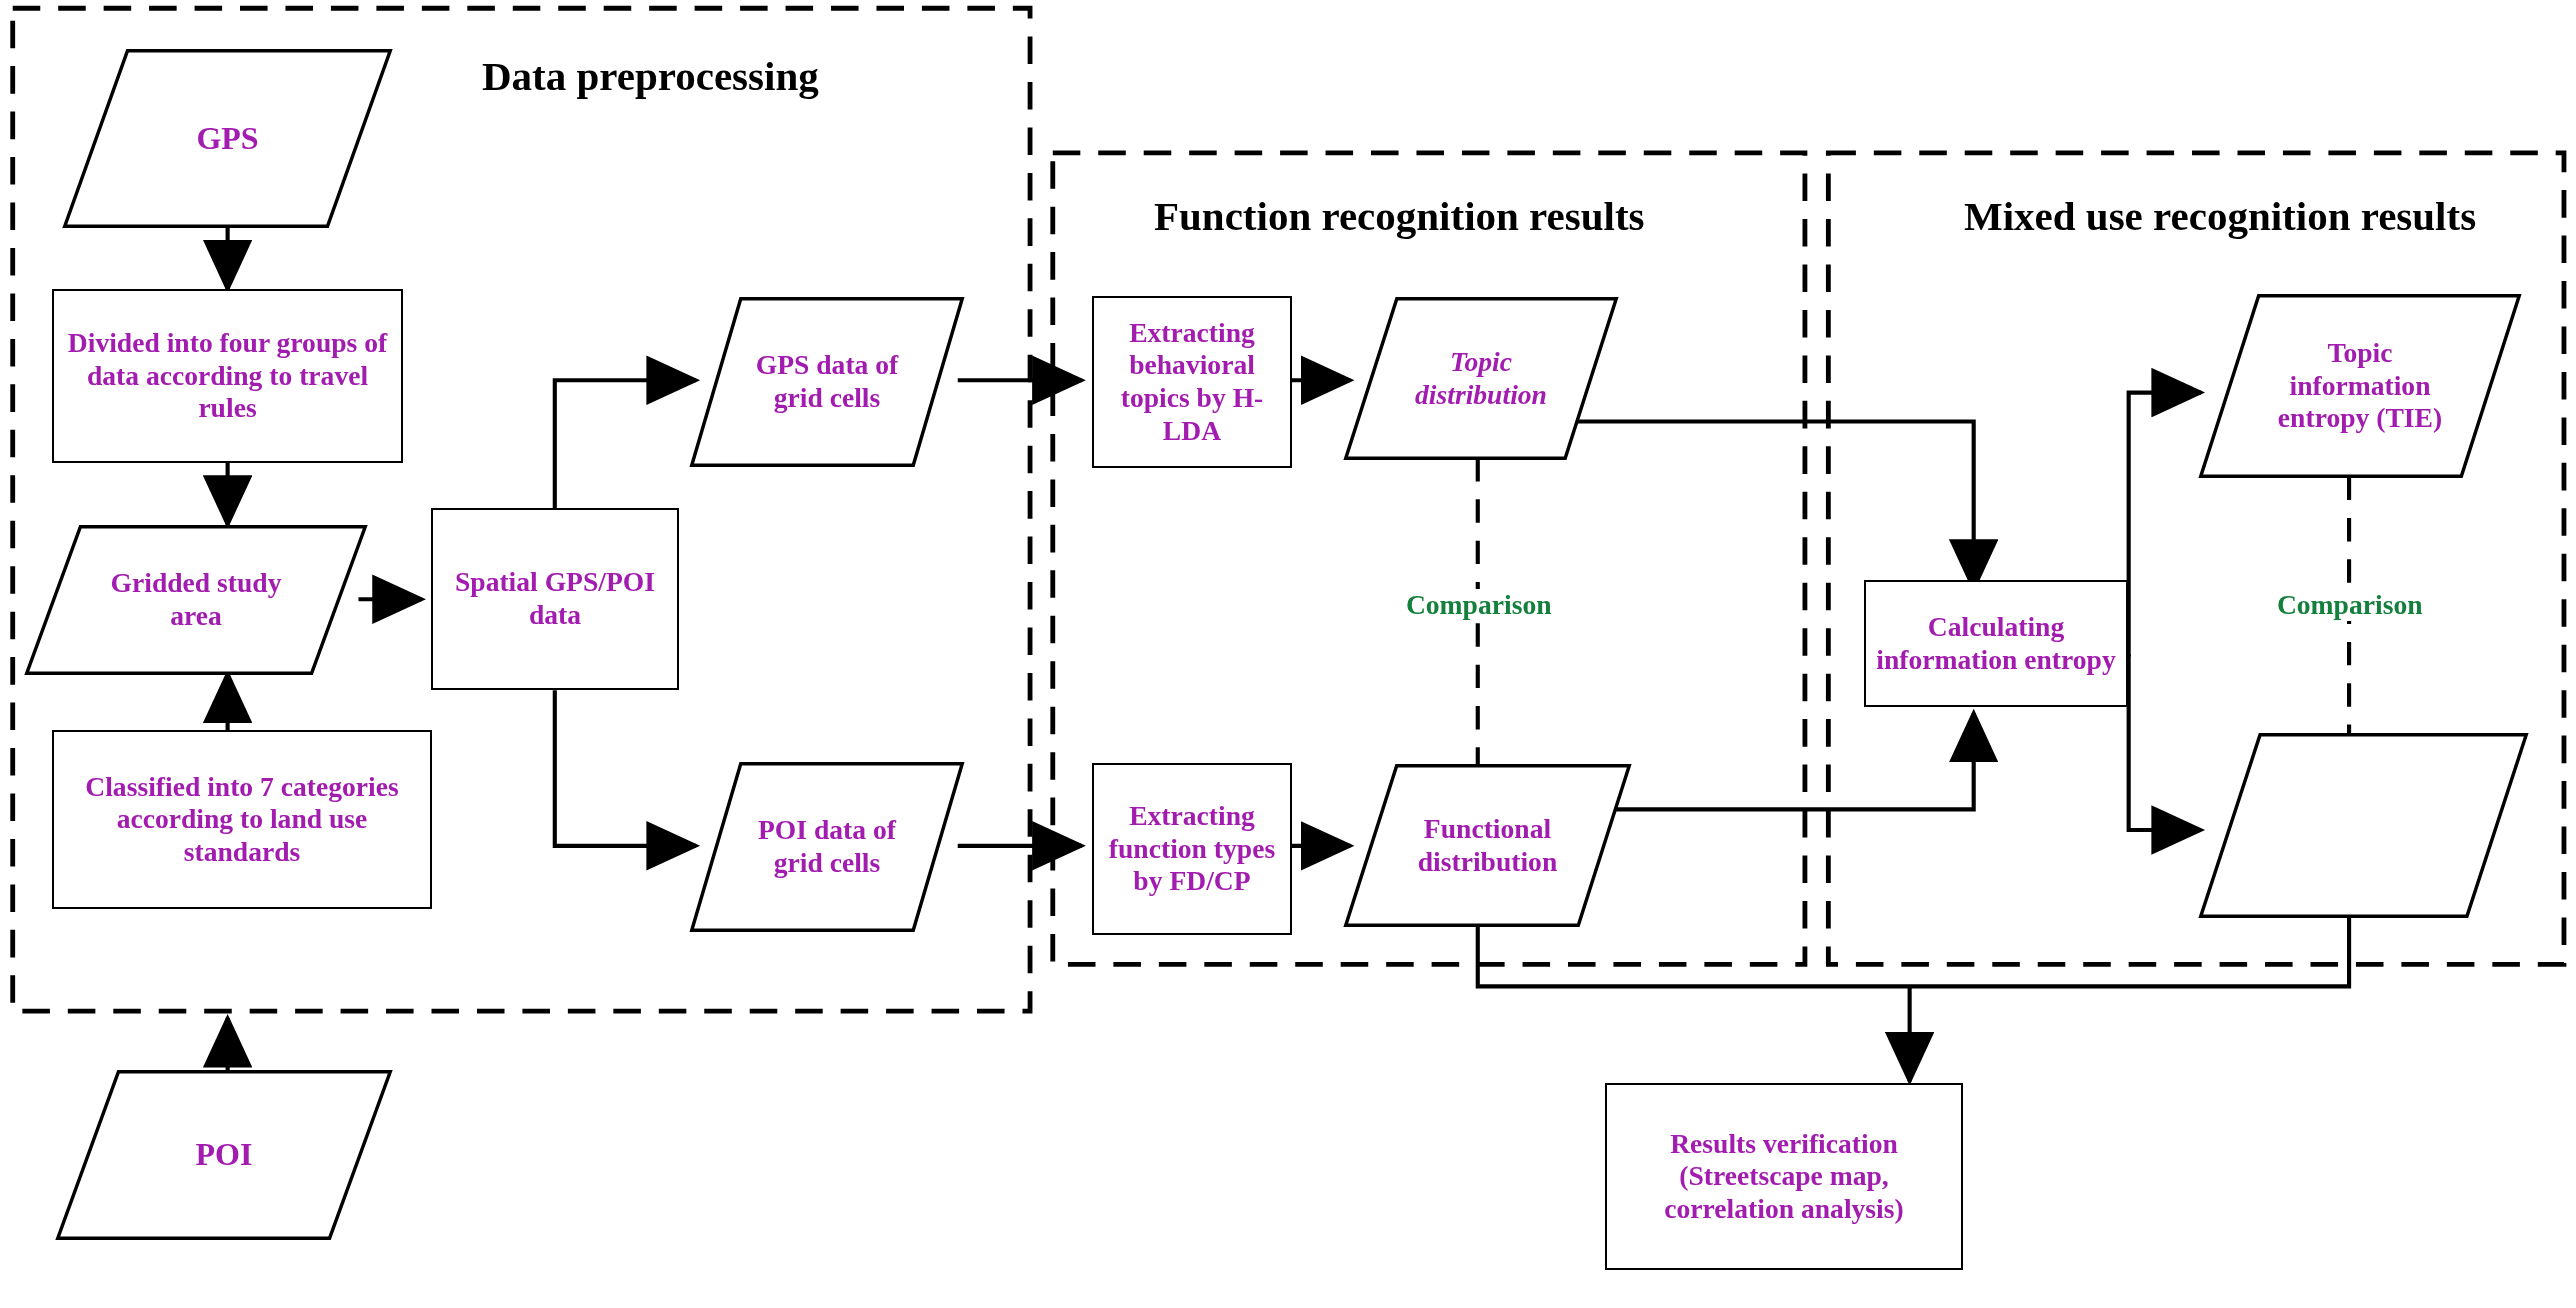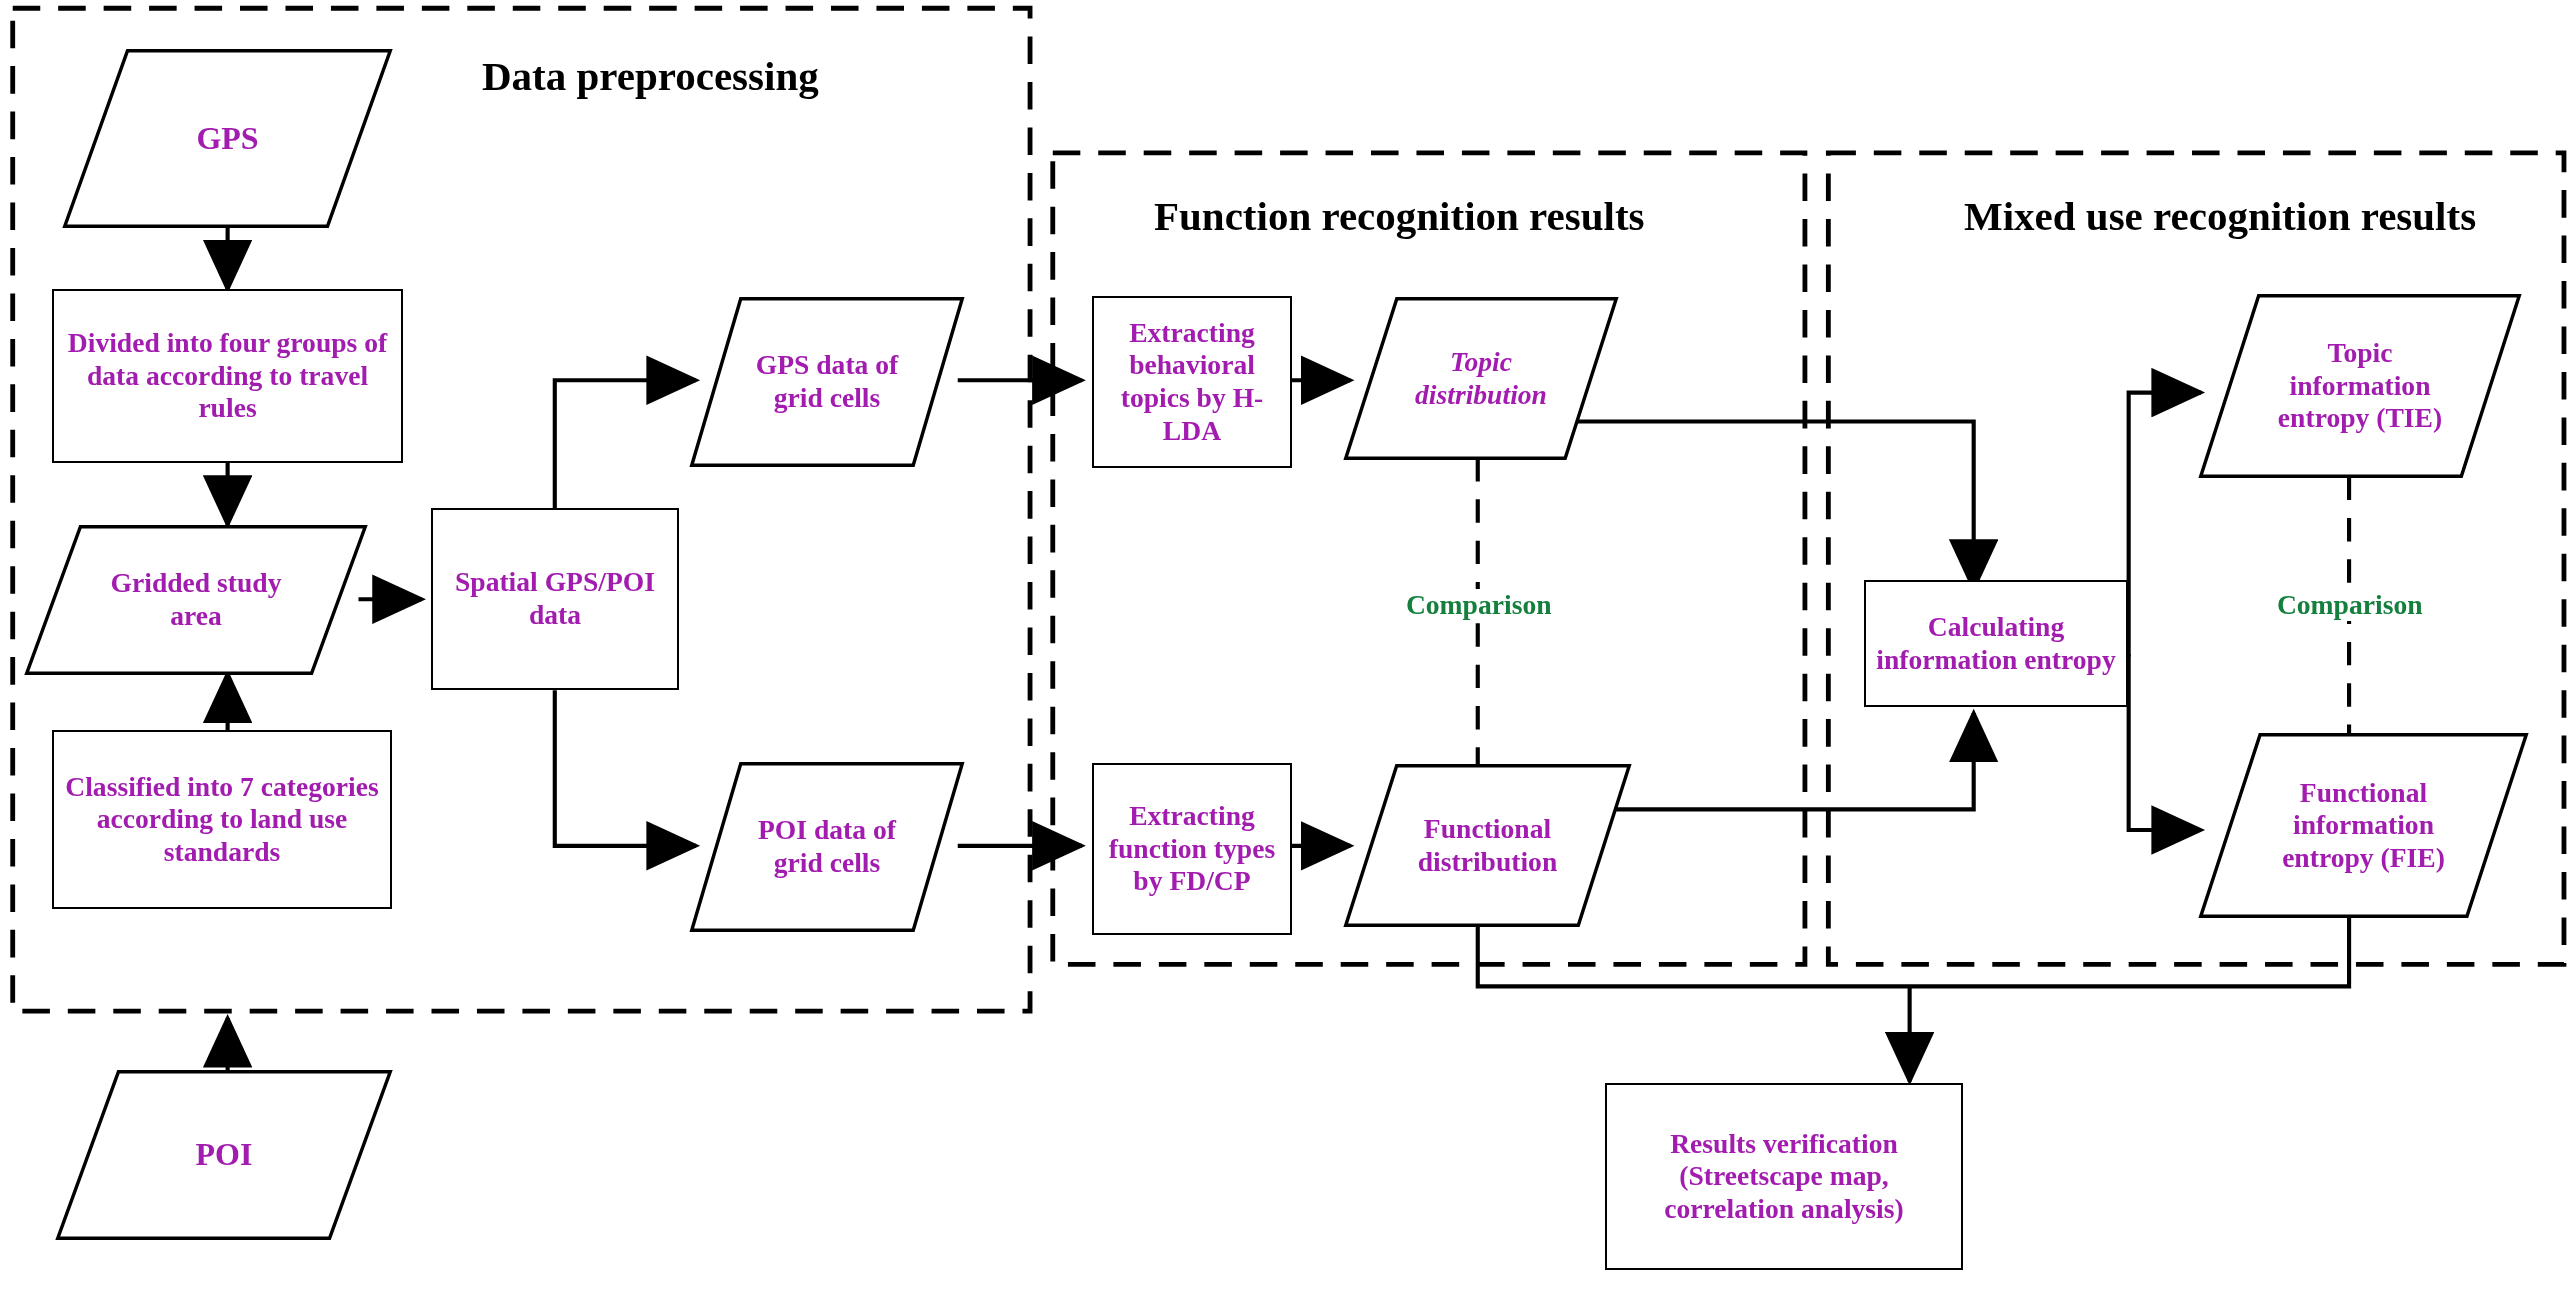--- a/index.html
+++ b/index.html
@@ -90,21 +90,21 @@
     <span>Divided into four groups of data according to travel rules</span>
   </div>
 
   <div class="node para fs-sm" style="left:24px;top:524px;width:344px;height:152px;">
     <svg viewBox="0 0 500 220" preserveAspectRatio="none">
         <polygon points="82,4 496,4 418,216 4,216" fill="#fff" stroke="#000" stroke-width="5"></polygon>
       </svg>
     <span class="plabel" style="max-width:227px;">Gridded study area</span>
   </div>
 
-  <div class="rect node fs-sm" style="left:52px;top:730px;width:340px;height:179px;padding:6.9px 9.6px;">
+  <div class="rect node fs-sm" style="left:52px;top:730px;width:380px;height:179px;padding:6.9px 9.6px;">
     <span>Classified into 7 categories according to land use standards</span>
   </div>
 
   <div class="node para fs-lg" style="left:55px;top:1069px;width:338px;height:172px;">
     <svg viewBox="0 0 490 250" preserveAspectRatio="none">
         <polygon points="92,4 486,4 398,246 4,246" fill="#fff" stroke="#000" stroke-width="5"></polygon>
       </svg>
     <span class="plabel">POI</span>
   </div>
 
@@ -156,21 +156,20 @@
     <svg viewBox="0 0 470 270" preserveAspectRatio="none">
         <polygon points="88,4 466,4 382,266 4,266" fill="#fff" stroke="#000" stroke-width="5"></polygon>
       </svg>
     <span class="plabel" style="max-width:207px;">Topic information entropy (TIE)</span>
   </div>
 
   <div class="node para fs-sm" style="left:2198px;top:732px;width:331px;height:187px;">
     <svg viewBox="0 0 480 272" preserveAspectRatio="none">
         <polygon points="90,4 476,4 390,268 4,268" fill="#fff" stroke="#000" stroke-width="5"></polygon>
       </svg>
-    <span class="plabel" style="max-width:214px;">Functional information entropy (FIE)</span>
   </div>
 
   <div class="rect node fs-sm" style="left:1605px;top:1083px;width:358px;height:187px;padding:5.5px 11px;">
     <span>Results verification (Streetscape map, correlation analysis)</span>
   </div>
 
   <div class="edgelabel fs-sm" style="left:1399px;top:589px;">Comparison</div>
   <div class="edgelabel fs-sm" style="left:2270px;top:589px;">Comparison</div>
 
 </div>

